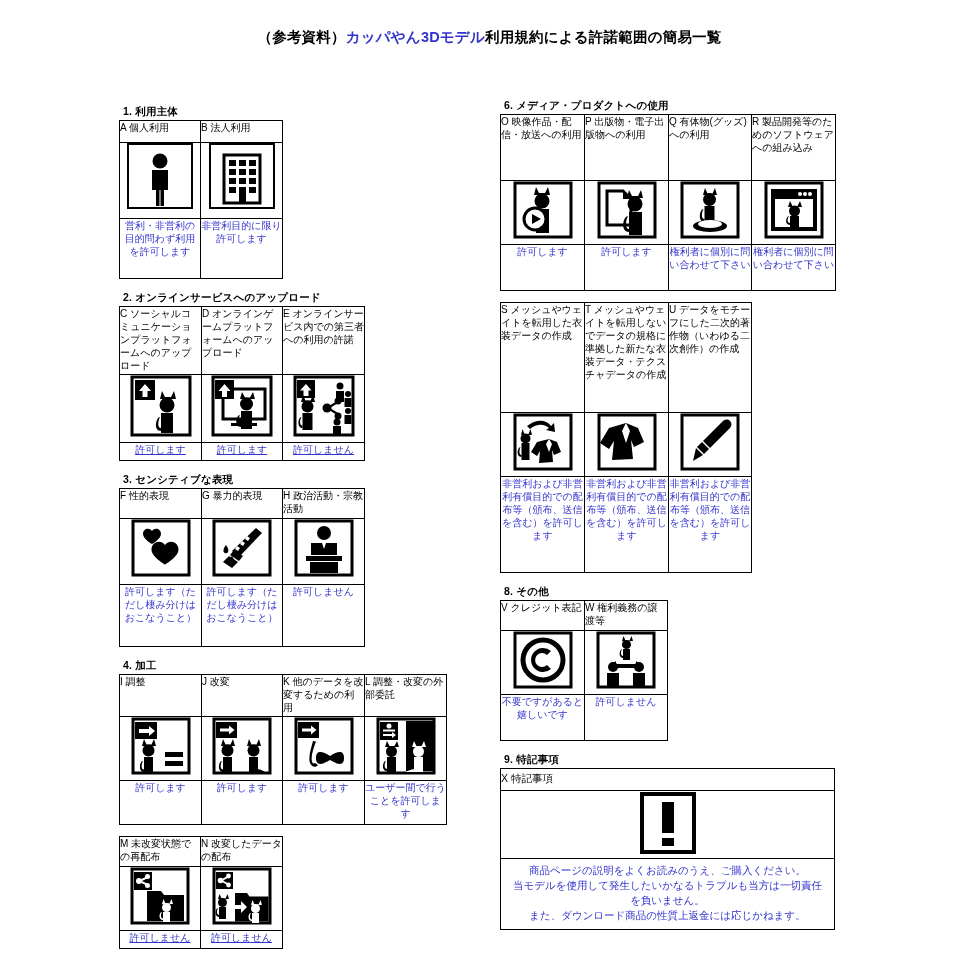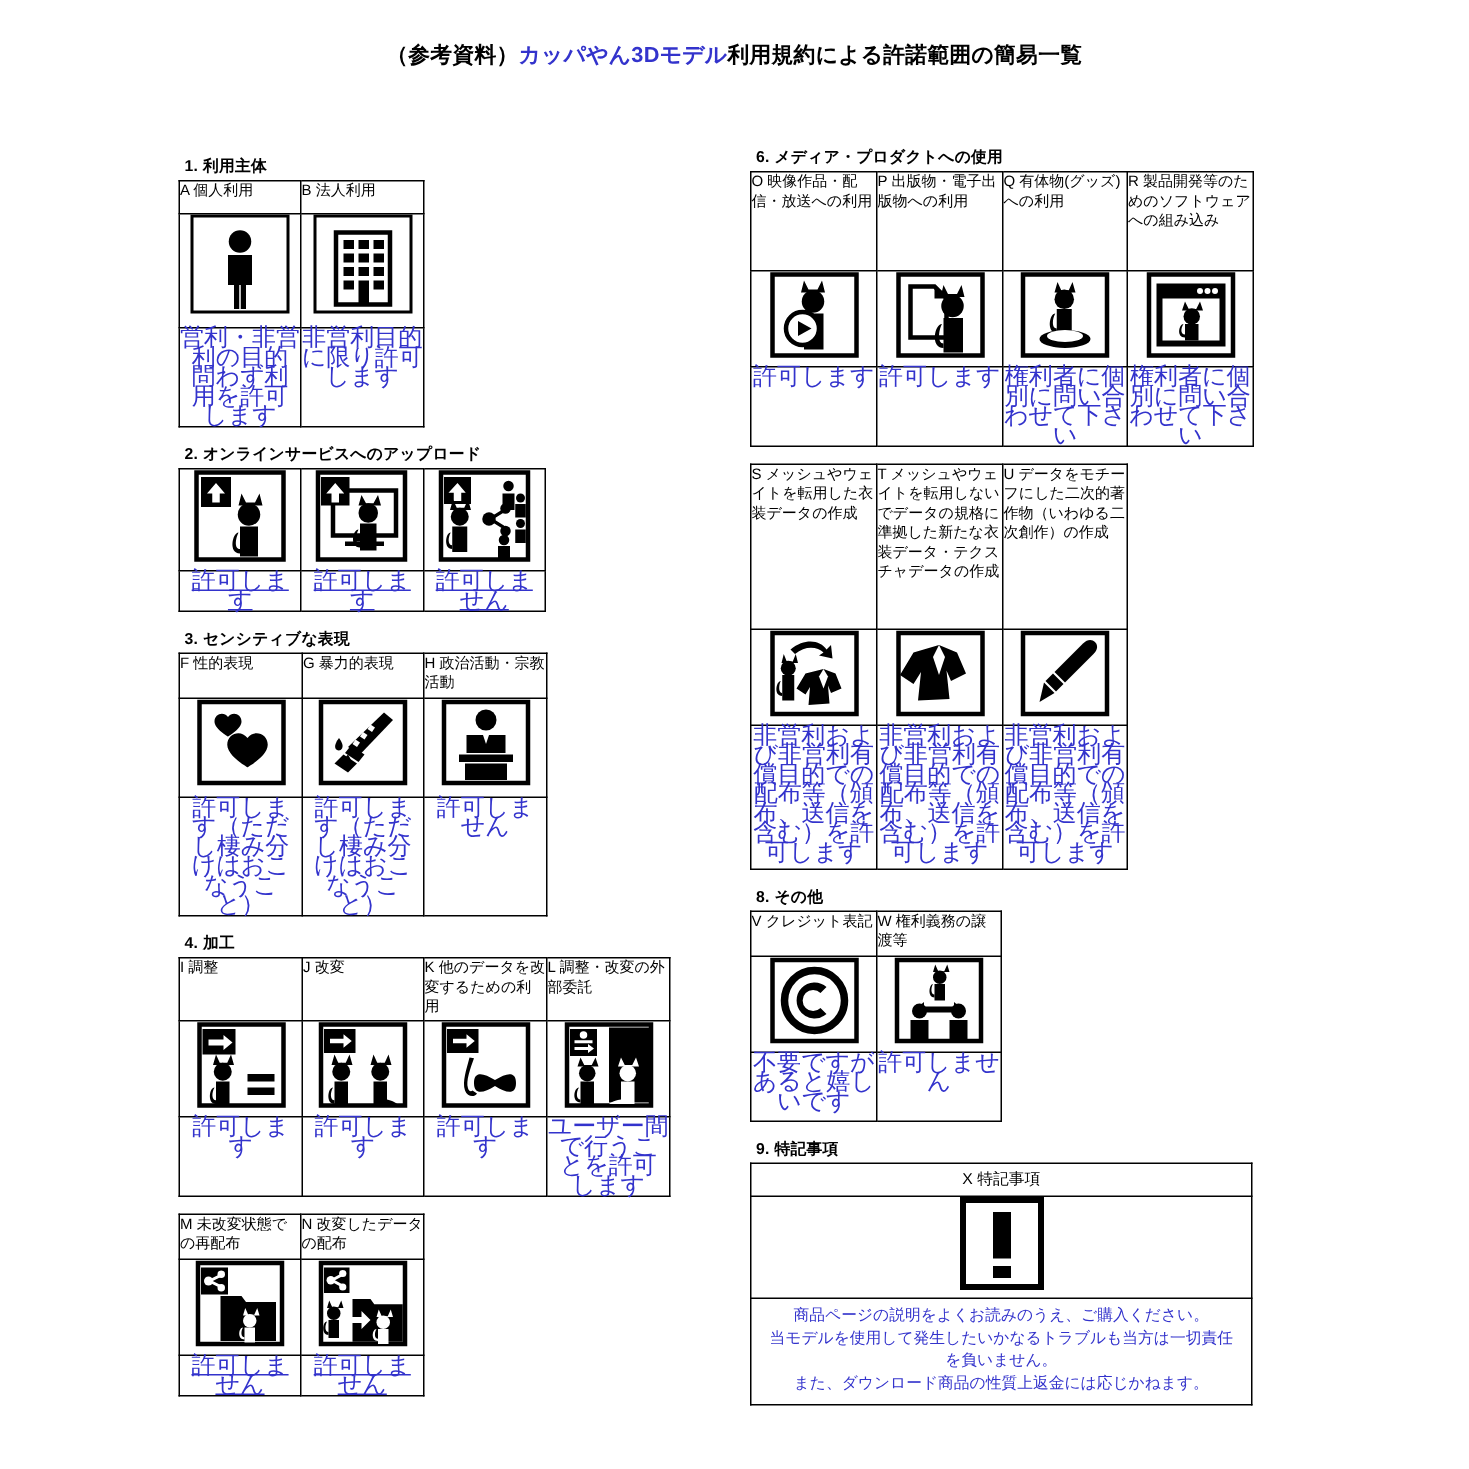--- a/index.html
+++ b/index.html
@@ -43,32 +43,32 @@
     padding: 0;
   }
   td.hdr {
     font-size: 10px; line-height: 13px; 
     padding: 3px 2px 4px 2px; color: #000; font-weight: 400;
   }
   td.icon {
     text-align: center; vertical-align: middle; padding: 4px 2px;
   }
   td.note {
-    font-size: 16px; line-height: 13px; text-align: center;
+    font-size: 10px; line-height: 13px; text-align: center;
     color: #3333cc; padding: 3px 2px 5px 2px;
   }
   td.note.u { text-decoration: underline; text-underline-offset: 1px; }
 
   
   .ibox { display: inline-block; line-height: 0; }
   svg { display: block; }
 
   
   .s9 td.title9 {
-    font-size: 10.5px; text-align: center; padding: 3px 0 4px 0;
+    font-size: 10.5px; padding: 3px 0 4px 0;
   }
   .s9 td.icon9 { height: 68px; text-align: center; vertical-align: middle; }
   .s9 td.note9 {
     font-size: 10.5px; line-height: 15px; color: #3333cc;
     text-align: center; padding: 4px 6px 6px 6px;
   }
 </style>
 </head>
 <body>
 
@@ -126,20 +126,25 @@
           <td class="note">非営利目的に限り許可します</td>
         </tr>
       </tbody>
         </table>
     </div>
 
     <div class="section">
       <div class="section-title">2. オンラインサービスへのアップロード</div>
       <table class="grid" style="width:245px">
         <tbody>
+            <tr>
+          <td class="hdr" style="width:82px;height:68px">C ソーシャルコミュニケーションプラットフォームへのアップロード</td>
+          <td class="hdr" style="width:81px">D オンラインゲームプラットフォームへのアップロード</td>
+          <td class="hdr" style="width:82px">E オンラインサービス内での第三者への利用の許諾</td>
+        </tr>
         <tr>
           <td class="icon" style="height:68px">
             <span class="ibox">
               <svg width="62" height="62" viewBox="0 0 62 62">
                 <rect x="2" y="2" width="58" height="58" fill="#fff" stroke="#000" stroke-width="3"></rect>
                 <rect x="5" y="5" width="20" height="20" fill="#000"></rect>
                 <path d="M15 9 l6 7 h-3.5 v6 h-5 v-6 H9 Z" fill="#fff"></path>
                 <g fill="#000" transform="translate(26,16)">
                   <path d="M4 8 l2-8 3 6 h6 l3-6 2 8z"></path>
                   <circle cx="11" cy="14" r="7.5"></circle>

